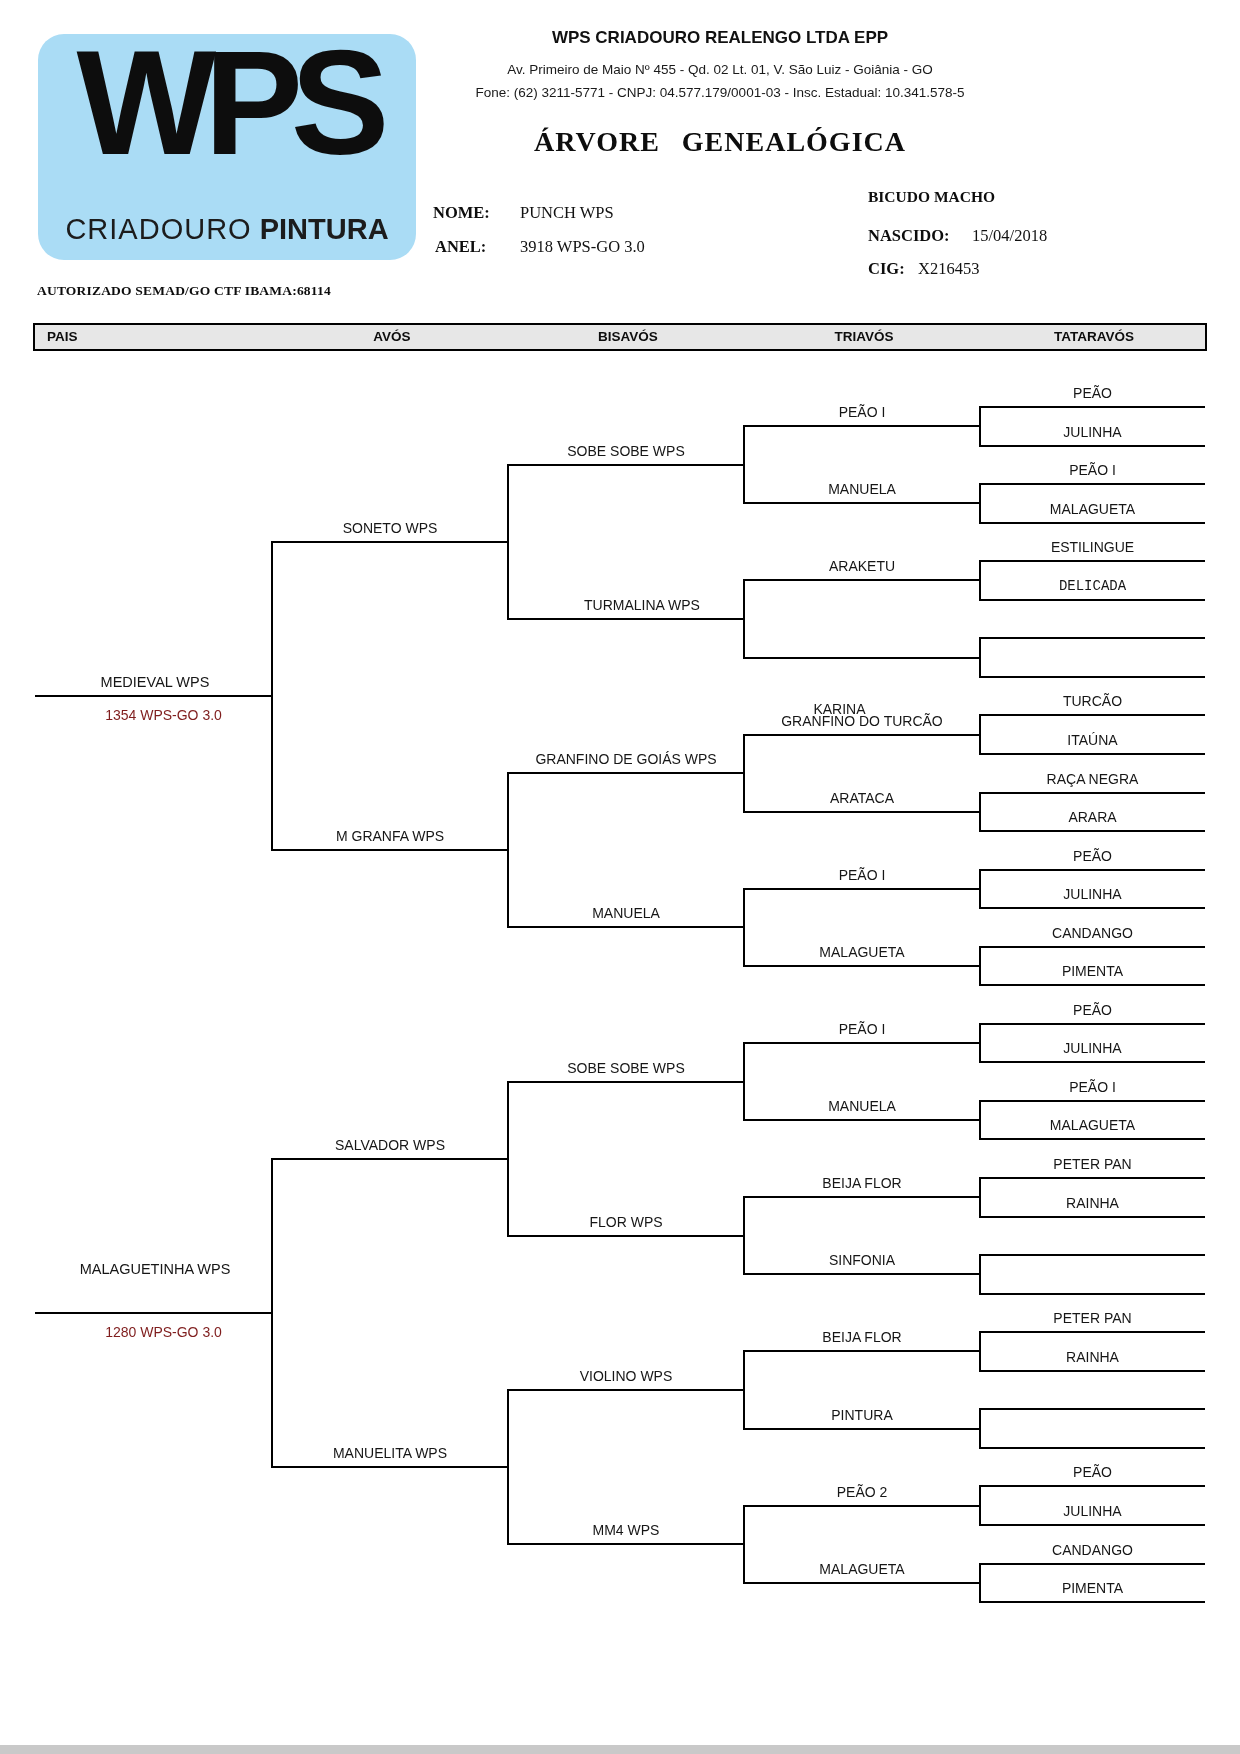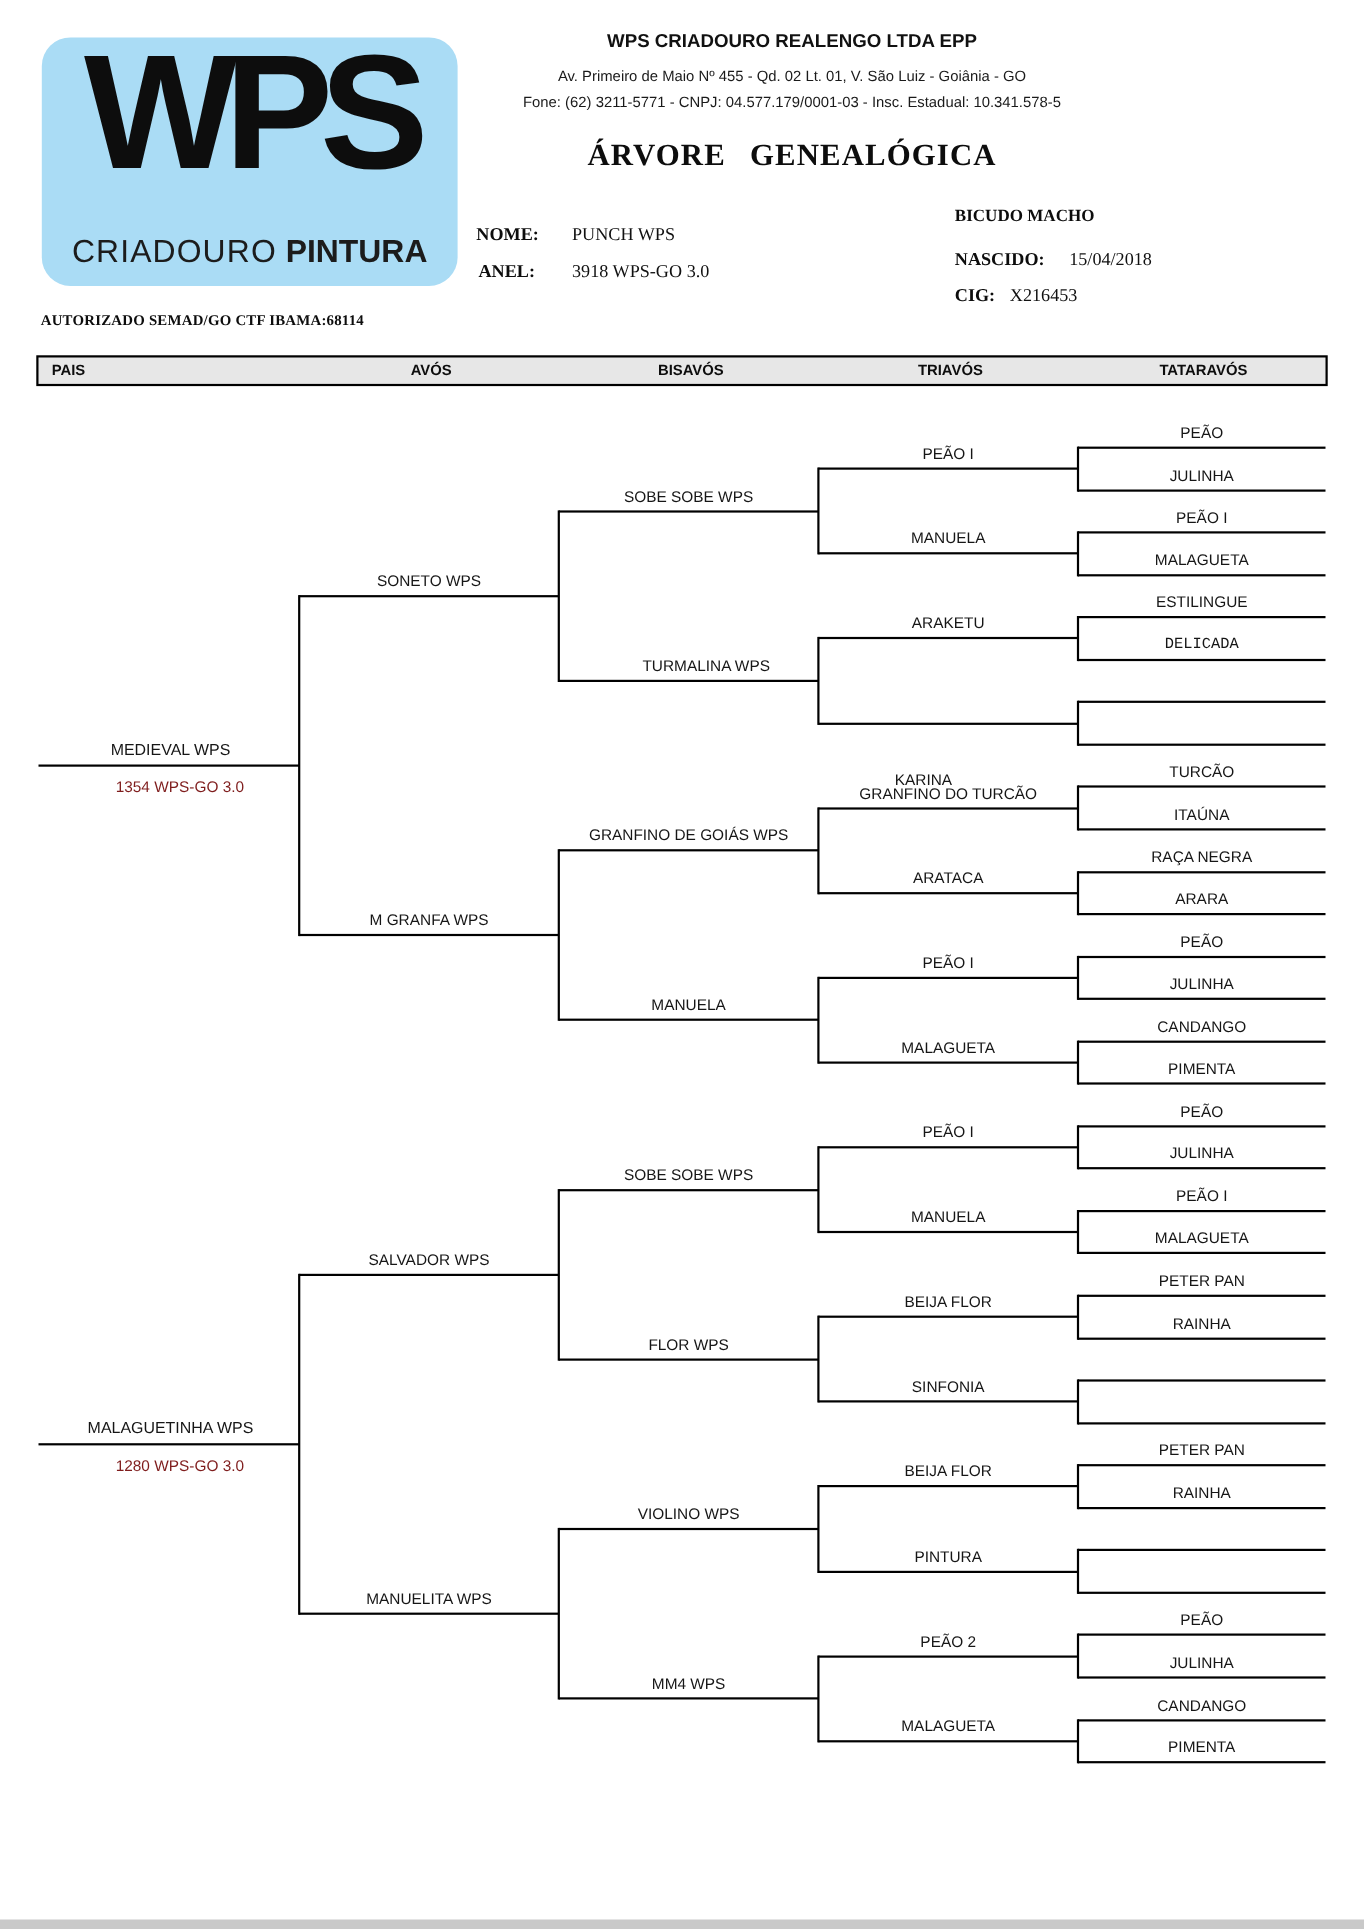--- a/index.html
+++ b/index.html
@@ -153,21 +153,21 @@
       <div class="pline" style="left: 980px; top: 907px; width: 225px;"></div>
       <div class="nlabel" style="left: 980px; top: 884px; width: 225px;">JULINHA</div>
       <div class="pline" style="left: 744px; top: 965px; width: 236px;"></div>
       <div class="nlabel" style="left: 744px; top: 942px; width: 236px;">MALAGUETA</div>
       <div class="pvline" style="left: 979px; top: 946px; height: 40px;"></div>
       <div class="pline" style="left: 980px; top: 946px; width: 225px;"></div>
       <div class="nlabel" style="left: 980px; top: 923px; width: 225px;">CANDANGO</div>
       <div class="pline" style="left: 980px; top: 984px; width: 225px;"></div>
       <div class="nlabel" style="left: 980px; top: 961px; width: 225px;">PIMENTA</div>
       <div class="pline" style="left: 35px; top: 1312px; width: 237px;"></div>
-      <div class="nlabel leftalign" style="left: 38px; top: 1289px; width: 234px; font-size: 14.5px;">MALAGUETINHA WPS</div>
+      <div class="nlabel leftalign" style="left: 38px; top: 1259px; width: 234px; font-size: 14.5px;">MALAGUETINHA WPS</div>
       <div class="ringlabel" style="left: 45px; top: 1323px; width: 237px;">1280 WPS-GO 3.0</div>
       <div class="pvline" style="left: 271px; top: 1158px; height: 310px;"></div>
       <div class="pline" style="left: 272px; top: 1158px; width: 236px;"></div>
       <div class="nlabel" style="left: 272px; top: 1135px; width: 236px;">SALVADOR WPS</div>
       <div class="pvline" style="left: 507px; top: 1081px; height: 156px;"></div>
       <div class="pline" style="left: 508px; top: 1081px; width: 236px;"></div>
       <div class="nlabel" style="left: 508px; top: 1058px; width: 236px;">SOBE SOBE WPS</div>
       <div class="pvline" style="left: 743px; top: 1042px; height: 79px;"></div>
       <div class="pline" style="left: 744px; top: 1042px; width: 236px;"></div>
       <div class="nlabel" style="left: 744px; top: 1019px; width: 236px;">PEÃO I</div>

